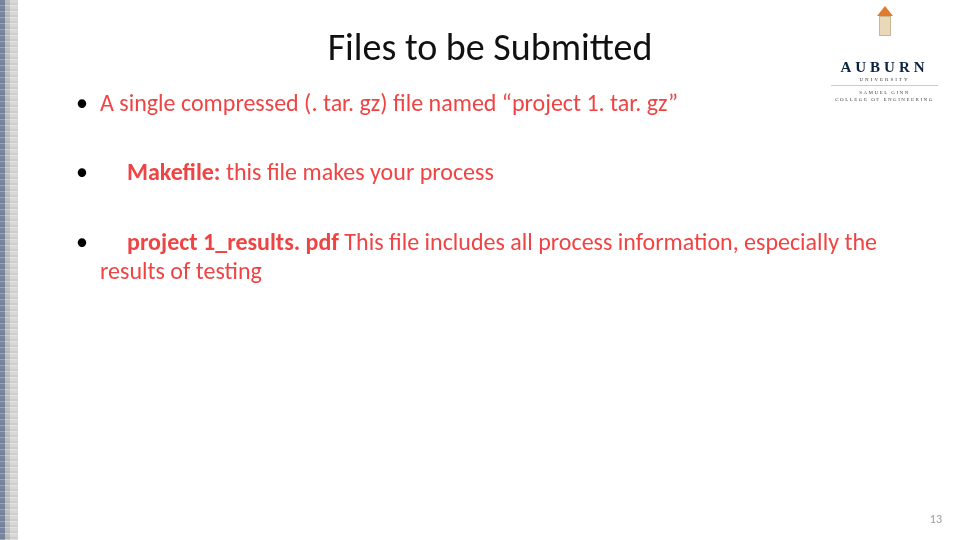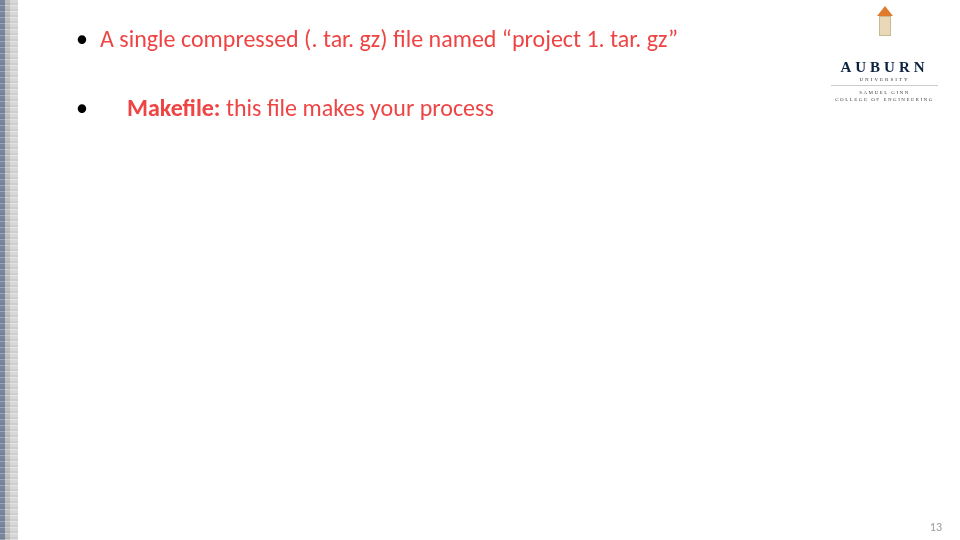--- a/index.html
+++ b/index.html
@@ -125,21 +125,21 @@
     position: absolute;
     left: 0;
     top: 0;
     font-size: 24px;
     color: #000;
   }
   .b { font-weight: 700; margin-left: 27px; }
   .page-num {
     position: absolute;
     right: 18px;
-    bottom: 6px;
+    bottom: 14px;
     font-size: 12px;
     color: #9a9a9a;
   }
 </style>
 </head>
 <body>
 
 <div class="left-stripe"></div>
 
 <div class="logo">
@@ -148,24 +148,28 @@
     <div class="body"></div>
   </div>
   <div class="name">AUBURN</div>
   <div class="sub">UNIVERSITY</div>
   <div class="rule"></div>
   <div class="college">SAMUEL GINN</div>
   <div class="college">COLLEGE OF ENGINEERING</div>
 </div>
 
 <div class="slide">
+  <h1 class="title">Files to be Submitted</h1>
 
   <ul class="bullets">
     <li>
       <span>A single compressed (. tar. gz) file named “project 1. tar. gz”</span>
     </li>
     <li>
       <span class="b">Makefile:</span><span> this file makes your process</span>
     </li>
+    <li style="margin-bottom:0">
+      <span class="b">project 1_results. pdf</span><span> This file includes all process information, especially the results of testing</span>
+    </li>
   </ul>
 </div>
 
 <div class="page-num">13</div>
 
 </body></html>

